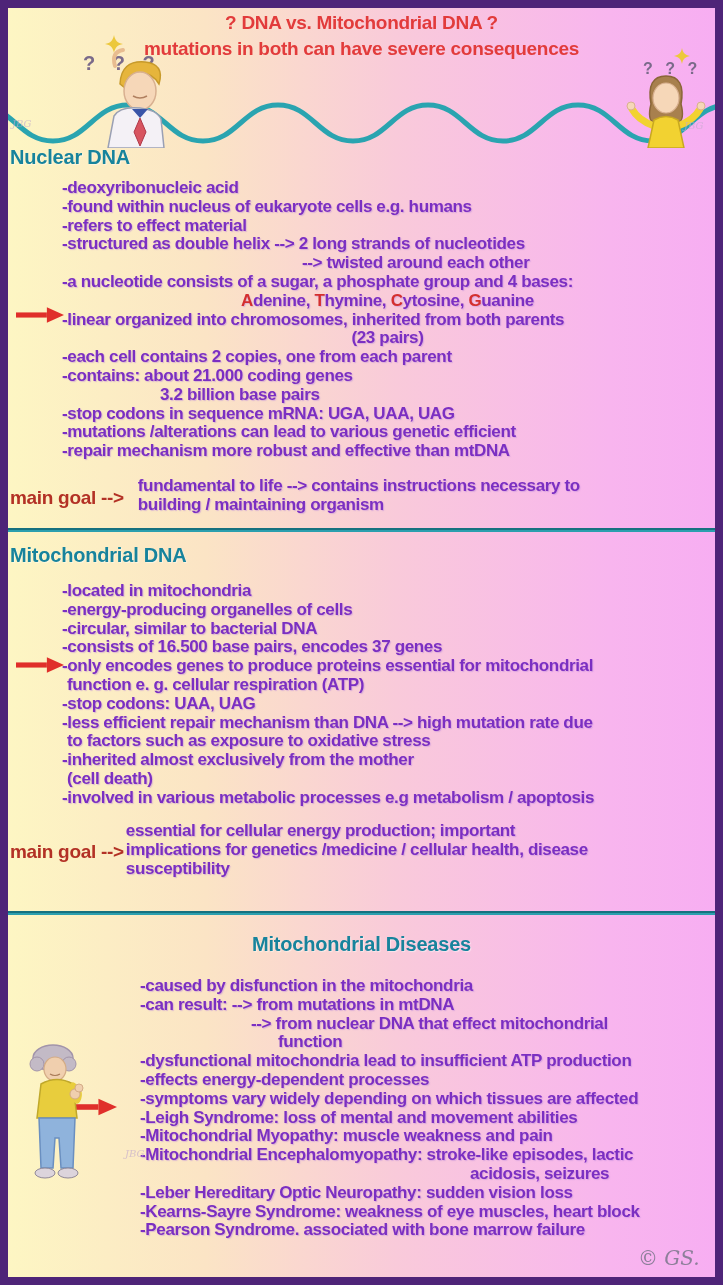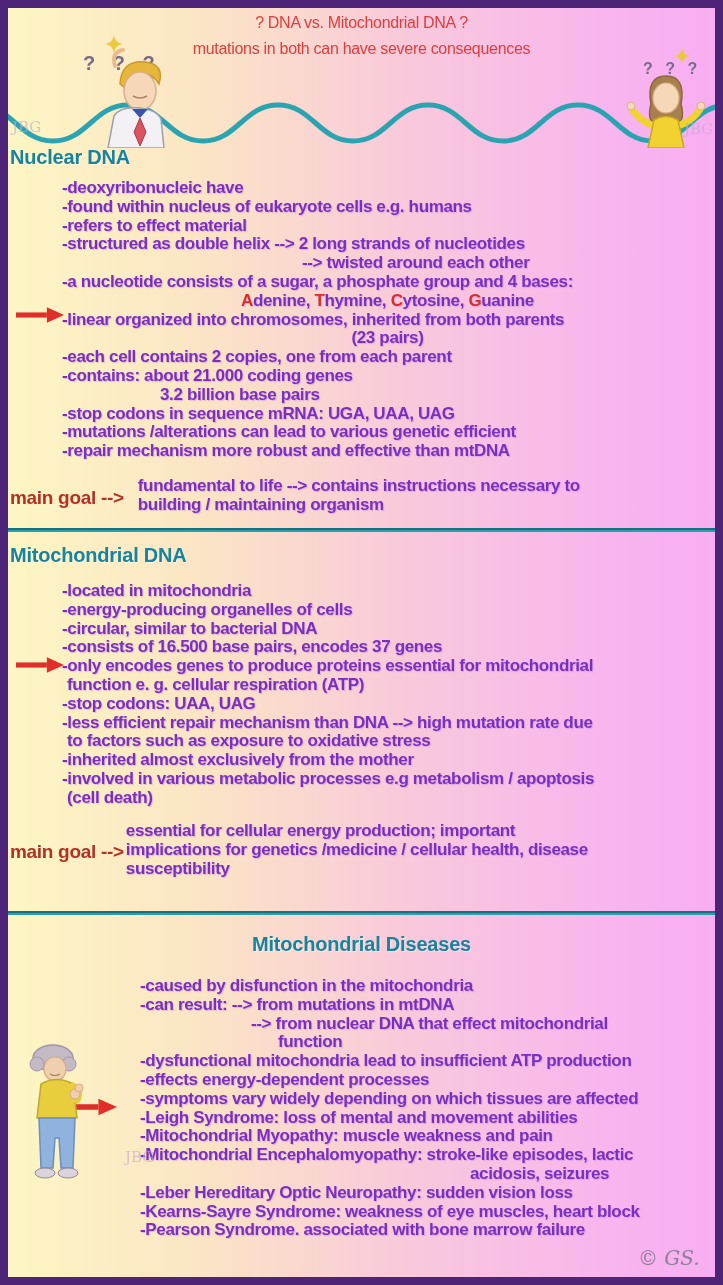--- a/index.html
+++ b/index.html
@@ -7,36 +7,36 @@
     position:relative;
     width:723px;height:1285px;
     box-sizing:border-box;
     border:8px solid #4e2478;
     background:linear-gradient(90deg,#fdf6c3 0%,#fbe4c5 28%,#f9cada 55%,#f8b5ee 85%,#f7aef2 100%);
     overflow:hidden;
     font-family:"Liberation Sans",sans-serif;
   }
   .abs{position:absolute;}
   .title-block{left:0;top:2px;width:707px;text-align:center;}
-  .title-line{font-size:16px;font-weight:normal;color:#e23b3b;line-height:26px;letter-spacing:-0.3px;}
+  .title-line{font-size:19px;font-weight:bold;color:#e23b3b;line-height:26px;letter-spacing:-0.3px;}
   .sec-head{font-size:20px;font-weight:bold;color:#17839c;letter-spacing:-0.2px;text-shadow:1px 1px 1px rgba(255,255,255,0.5);}
   .bl{font-size:17px;font-weight:bold;color:#7b2fc2;line-height:18.8px;white-space:nowrap;letter-spacing:-0.35px;text-shadow:1px 1px 1px rgba(190,140,220,0.5);}
   .list{white-space:nowrap;}
   .ind-twist{padding-left:240px;}
   .ind-bp{padding-left:98px;}
   .right{text-align:center;}
   .ind-cont{padding-left:5px;}
   .ind-nd2{padding-left:111px;}
   .ind-func{padding-left:138px;}
   .ind-acid{padding-left:330px;}
   .mg{display:flex;align-items:flex-start;}
   .mg-label{font-size:19px;font-weight:bold;color:#b33125;white-space:nowrap;letter-spacing:-0.3px;text-align:right;}
   .divider{left:0;width:707px;height:4px;background:#2b9fae;border-top:2px solid #16717f;box-sizing:border-box;}
   .center-head{left:0;width:707px;text-align:center;}
-  .watermark{font-family:"DejaVu Serif",serif;font-size:15px;color:rgba(195,170,205,0.65);}
+  .watermark{font-family:"DejaVu Serif",serif;font-style:italic;font-size:10px;color:rgba(195,170,205,0.65);}
   .signature{font-family:"DejaVu Serif",serif;font-style:italic;font-size:20px;color:#8d7f9a;}
   .base-initial{color:#d42f2f;}
   svg{display:block;}
 </style>
 </head>
 <body>
 
 <div class="poster">
 
   <div class="abs title-block">
@@ -77,21 +77,21 @@
   <svg class="abs" style="left:666px;top:40px;" width="16" height="16" viewBox="0 0 16 16">
     <path d="M8,0 C9,5 11,7 16,8 C11,9 9,11 8,16 C7,11 5,9 0,8 C5,7 7,5 8,0 Z" fill="#ecc83c"></path>
   </svg>
 
   <div class="abs watermark" style="left:4px;top:110px;">JBG</div>
   <div class="abs watermark" style="left:676px;top:112px;">JBG</div>
 
   <div class="abs sec-head" style="left:2px;top:138px;">Nuclear DNA</div>
 
   <div class="abs list" style="left:54px;top:171px;width:651px;">
-    <div class="bl">-deoxyribonucleic have</div>
+    <div class="bl">-deoxyribonucleic acid</div>
     <div class="bl">-found within nucleus of eukaryote cells e.g. humans</div>
     <div class="bl">-refers to effect material</div>
     <div class="bl">-structured as double helix --&gt; 2 long strands of nucleotides</div>
     <div class="bl ind-twist">--&gt; twisted around each other</div>
     <div class="bl">-a nucleotide consists of a sugar, a phosphate group and 4 bases:</div>
     <div class="bl right"><span class="base-initial">A</span><span>denine, </span><span class="base-initial">T</span><span>hymine, </span><span class="base-initial">C</span><span>ytosine, </span><span class="base-initial">G</span><span>uanine</span></div>
     <div class="bl">-linear organized into chromosomes, inherited from both parents</div>
     <div class="bl right">(23 pairs)</div>
     <div class="bl">-each cell contains 2 copies, one from each parent</div>
     <div class="bl">-contains: about 21.000 coding genes</div>
@@ -122,22 +122,22 @@
     <div class="bl">-located in mitochondria</div>
     <div class="bl">-energy-producing organelles of cells</div>
     <div class="bl">-circular, similar to bacterial DNA</div>
     <div class="bl">-consists of 16.500 base pairs, encodes 37 genes</div>
     <div class="bl">-only encodes genes to produce proteins essential for mitochondrial</div>
     <div class="bl ind-cont">function e. g. cellular respiration (ATP)</div>
     <div class="bl">-stop codons: UAA, UAG</div>
     <div class="bl">-less efficient repair mechanism than DNA --&gt; high mutation rate due</div>
     <div class="bl ind-cont">to factors such as exposure to oxidative stress</div>
     <div class="bl">-inherited almost exclusively from the mother</div>
+    <div class="bl ind-cont">(cell death)</div>
     <div class="bl">-involved in various metabolic processes e.g metabolism / apoptosis</div>
-    <div class="bl ind-cont">(cell death)</div>
   </div>
 
   <svg class="abs" style="left:8px;top:648px;" width="48" height="18" viewBox="0 0 56 18">
     <rect x="0" y="6" width="36" height="6" fill="#e02f2a"></rect>
     <polygon points="36,0 56,9 36,18" fill="#e02f2a"></polygon>
   </svg>
 
   <div class="abs mg" style="left:2px;top:814px;">
     <div class="mg-label" style="margin-top:19px;">main goal --&gt;</div>
     <div style="margin-left:2px;">

